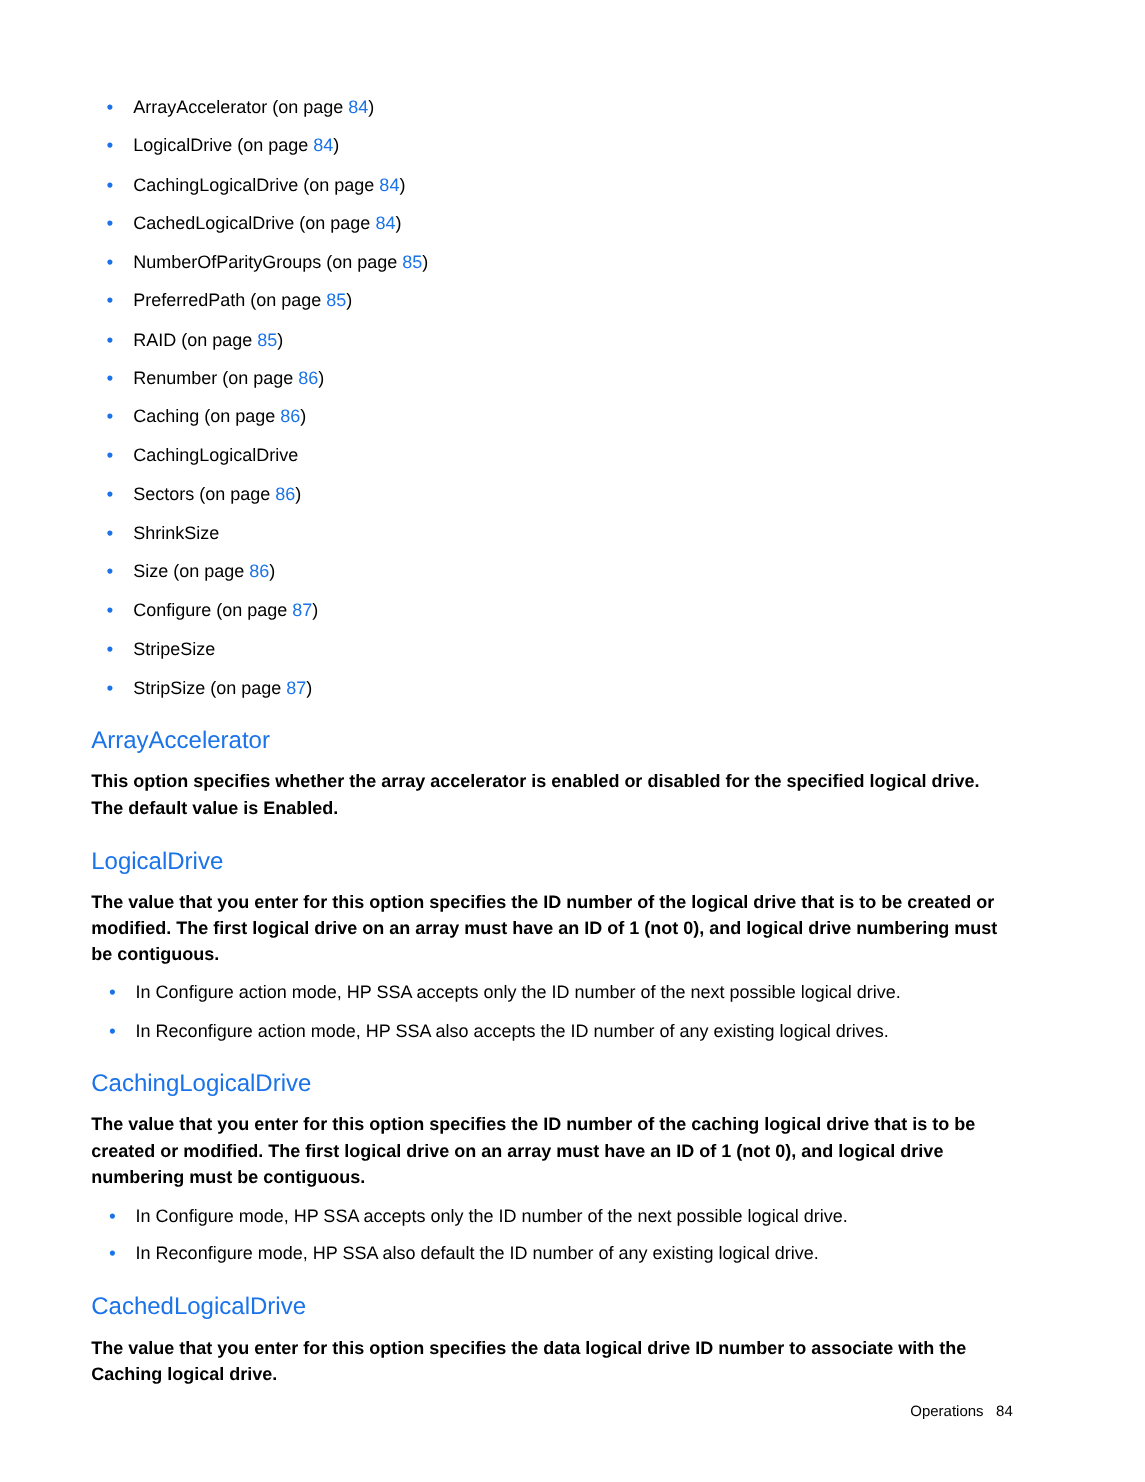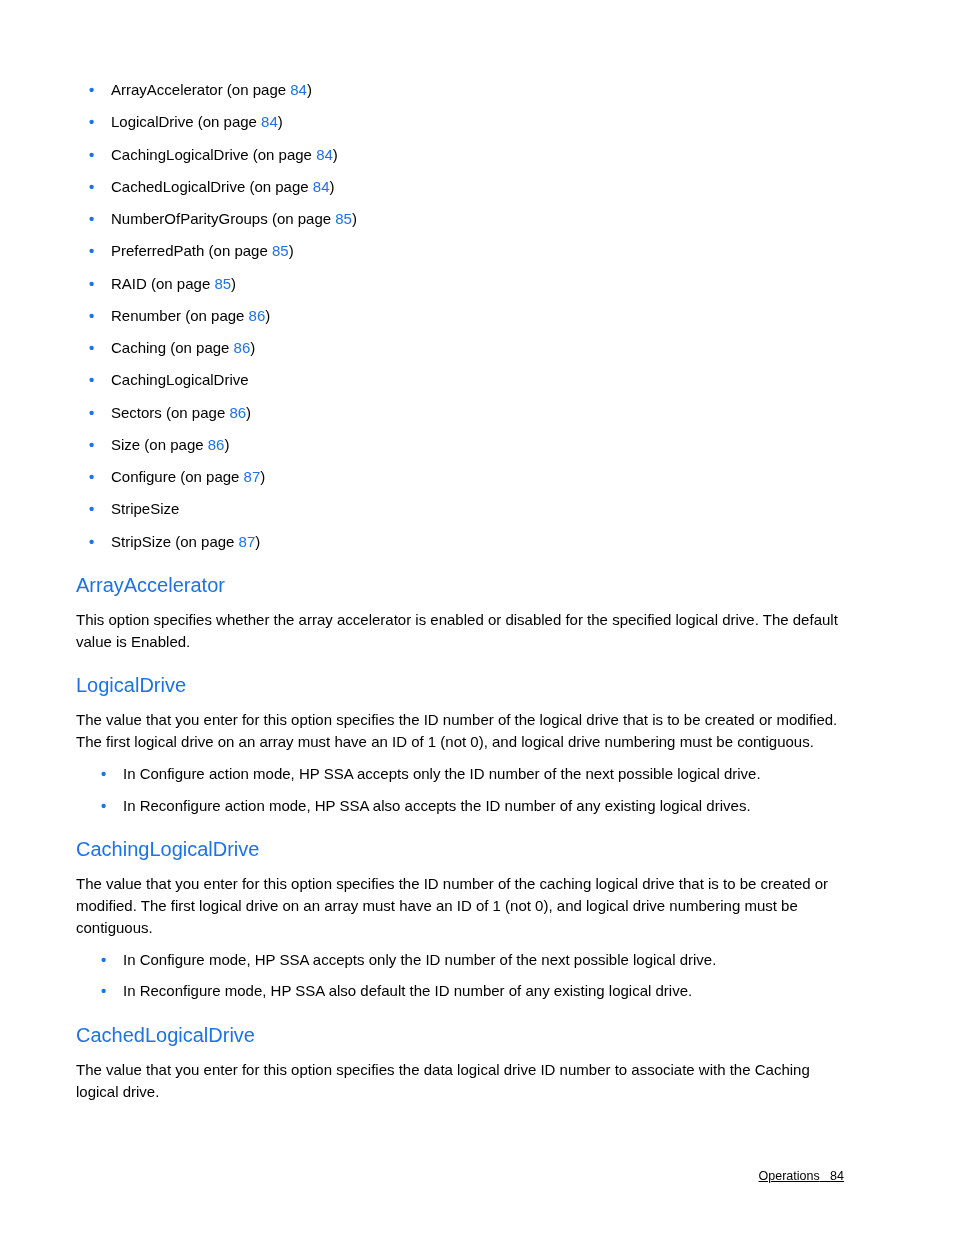--- a/index.html
+++ b/index.html
@@ -48,70 +48,70 @@
   h2.section {
     color: #1a73e8;
     font-weight: 400;
     font-size: 20px;
     margin: 22px 0 12px 0;
   }
   p.body {
     font-size: 15px;
     line-height: 1.45;
     margin: 0 0 10px 0;
-    font-weight: 400;
+    font-weight: 700;
   }
   ul.body-list {
     list-style: none;
     padding: 0 0 0 35px;
     margin: 6px 0 14px 0;
   }
   ul.body-list li {
     position: relative;
-    margin: 0 0 10px 12px;
+    margin: 0 0 10px 2px;
     font-size: 15px;
     line-height: 1.45;
     font-weight: 300;
   }
   ul.body-list li::before {
     content: "•";
     position: absolute;
     left: -22px;
     top: 0;
     color: #1a73e8;
     font-weight: 900;
     font-size: 15px;
   }
   .footer {
     position: absolute;
     bottom: 52px;
     right: 110px;
     font-size: 12.5px;
     font-weight: 300;
-    text-decoration: underline;
   }
 </style>
 </head>
 <body>
 
 <div class="page">
 
   <ul class="toc">
 
   <li><span>ArrayAccelerator</span><span> (on page </span><span class="page-link">84</span><span>)</span></li>
       <li><span>LogicalDrive</span><span> (on page </span><span class="page-link">84</span><span>)</span></li>
       <li><span>CachingLogicalDrive</span><span> (on page </span><span class="page-link">84</span><span>)</span></li>
       <li><span>CachedLogicalDrive</span><span> (on page </span><span class="page-link">84</span><span>)</span></li>
       <li><span>NumberOfParityGroups</span><span> (on page </span><span class="page-link">85</span><span>)</span></li>
       <li><span>PreferredPath</span><span> (on page </span><span class="page-link">85</span><span>)</span></li>
       <li><span>RAID</span><span> (on page </span><span class="page-link">85</span><span>)</span></li>
       <li><span>Renumber</span><span> (on page </span><span class="page-link">86</span><span>)</span></li>
       <li><span>Caching</span><span> (on page </span><span class="page-link">86</span><span>)</span></li>
       <li><span>CachingLogicalDrive</span></li>
       <li><span>Sectors</span><span> (on page </span><span class="page-link">86</span><span>)</span></li>
+      <li><span>ShrinkSize</span></li>
       <li><span>Size</span><span> (on page </span><span class="page-link">86</span><span>)</span></li>
       <li><span>Configure</span><span> (on page </span><span class="page-link">87</span><span>)</span></li>
       <li><span>StripeSize</span></li>
       <li><span>StripSize</span><span> (on page </span><span class="page-link">87</span><span>)</span></li>
     </ul>
 
   <h2 class="section">ArrayAccelerator</h2>
   <p class="body">This option specifies whether the array accelerator is enabled or disabled for the specified logical drive. The default value is Enabled.</p>
 
   <h2 class="section">LogicalDrive</h2>

